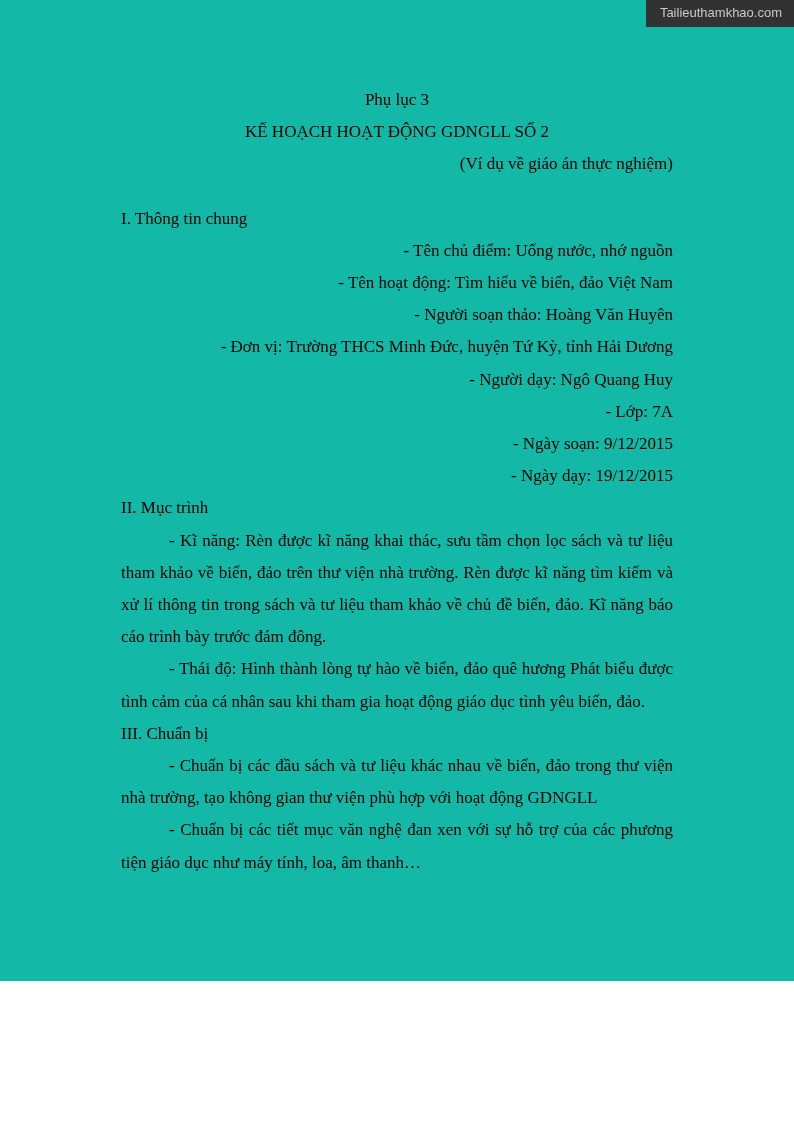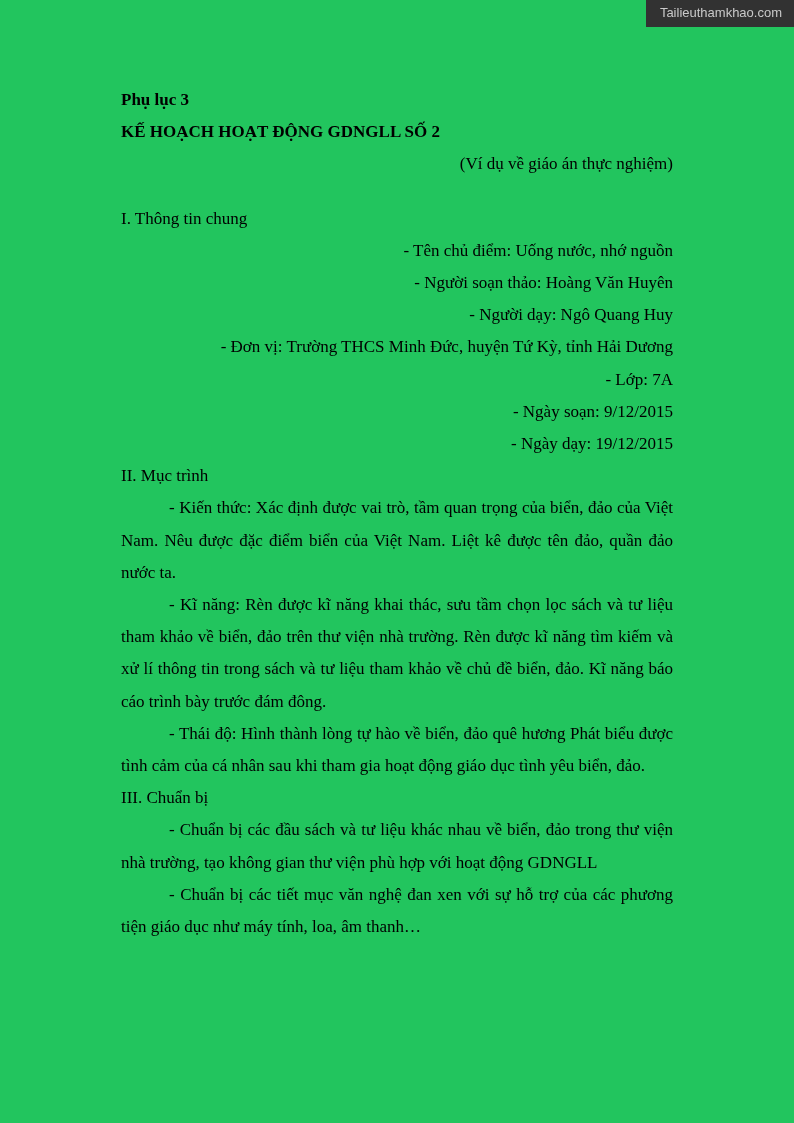--- a/index.html
+++ b/index.html
@@ -3,22 +3,22 @@
 <meta charset="utf-8">
 <style>
   html, body {
     margin: 0;
     padding: 0;
     background: #ffffff;
   }
   .page {
     position: relative;
     width: 794px;
-    height: 1123px;
-    background: #22c55e;
+    height: 981px;
+    background: #14b8a6;
     color: #000000;
     font-family: "Liberation Serif", serif;
     overflow: hidden;
     margin: 0 auto;
   }
   .watermark {
     position: absolute;
     top: 0;
     right: 0;
     background: #323232;
@@ -34,22 +34,22 @@
     left: 121px;
     width: 552px;
     font-size: 17px;
     line-height: 32.2px;
   }
   .content p {
     margin: 0;
     padding: 0;
   }
   .title-line {
-    text-align: left;
-    font-weight: bold;
+    text-align: center;
+    font-weight: normal;
   }
   .subtitle-line {
     text-align: right;
   }
   .section-heading {
     font-weight: normal;
     text-align: left;
   }
   .first-heading {
     margin-top: 22px !important;
@@ -73,29 +73,29 @@
   </div>
 
   <div class="content">
 
     <p class="title-line">Phụ lục 3</p>
     <p class="title-line">KẾ HOẠCH HOẠT ĐỘNG GDNGLL SỐ 2</p>
     <p class="subtitle-line">(Ví dụ về giáo án thực nghiệm)</p>
 
     <p class="section-heading first-heading">I. Thông tin chung</p>
     <p class="list-item">- Tên chủ điểm: Uống nước, nhớ nguồn</p>
+    <p class="list-item">- Tên hoạt động: Tìm hiểu về biển, đảo Việt Nam</p>
     <p class="list-item">- Người soạn thảo: Hoàng Văn Huyên</p>
+    <p class="list-item">- Đơn vị: Trường THCS Minh Đức, huyện Tứ Kỳ, tỉnh Hải Dương</p>
     <p class="list-item">- Người dạy: Ngô Quang Huy</p>
-    <p class="list-item">- Đơn vị: Trường THCS Minh Đức, huyện Tứ Kỳ, tỉnh Hải Dương</p>
     <p class="list-item">- Lớp: 7A</p>
     <p class="list-item">- Ngày soạn: 9/12/2015</p>
     <p class="list-item">- Ngày dạy: 19/12/2015</p>
 
     <p class="section-heading">II. Mục trình</p>
-    <p class="para">- Kiến thức: Xác định được vai trò, tầm quan trọng của biển, đảo của Việt Nam. Nêu được đặc điểm biển của Việt Nam. Liệt kê được tên đảo, quần đảo nước ta.</p>
     <p class="para">- Kĩ năng: Rèn được kĩ năng khai thác, sưu tầm chọn lọc sách và tư liệu tham khảo về biển, đảo trên thư viện nhà trường. Rèn được kĩ năng tìm kiếm và xử lí thông tin trong sách và tư liệu tham khảo về chủ đề biển, đảo. Kĩ năng báo cáo trình bày trước đám đông.</p>
     <p class="para">- Thái độ: Hình thành lòng tự hào về biển, đảo quê hương Phát biểu được tình cảm của cá nhân sau khi tham gia hoạt động giáo dục tình yêu biển, đảo.</p>
 
     <p class="section-heading">III. Chuẩn bị</p>
     <p class="para">- Chuẩn bị các đầu sách và tư liệu khác nhau về biển, đảo trong thư viện nhà trường, tạo không gian thư viện phù hợp với hoạt động GDNGLL</p>
     <p class="para">- Chuẩn bị các tiết mục văn nghệ đan xen với sự hỗ trợ của các phương tiện giáo dục như máy tính, loa, âm thanh…</p>
 
   </div>
 </div>
 

